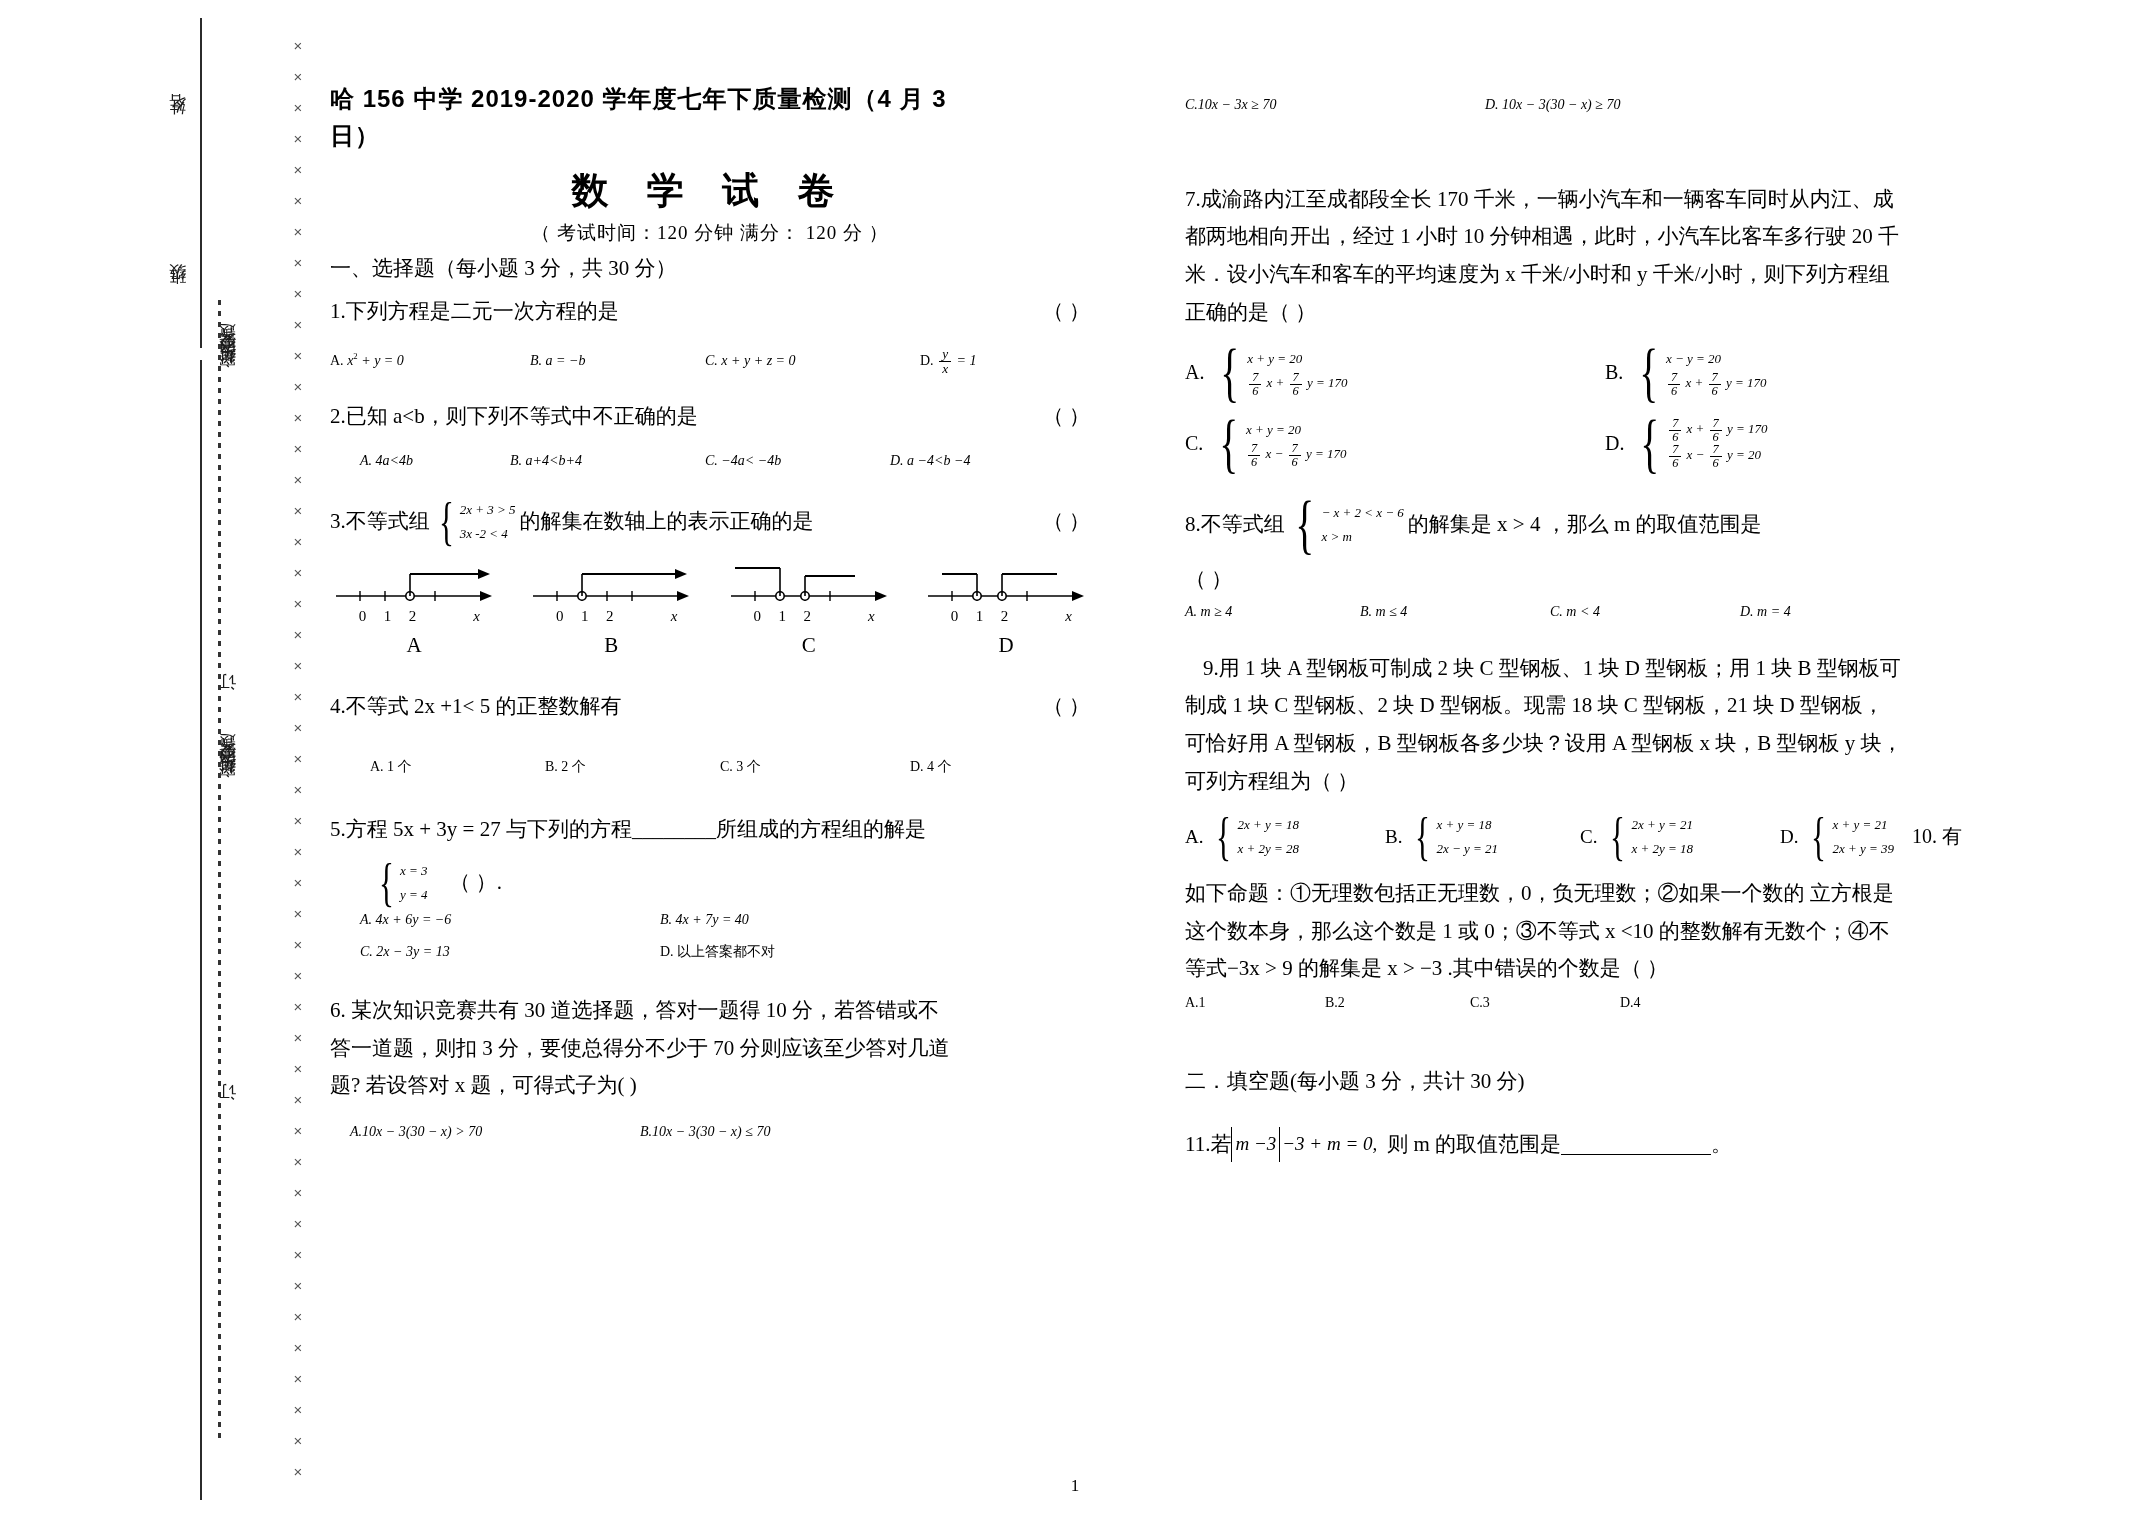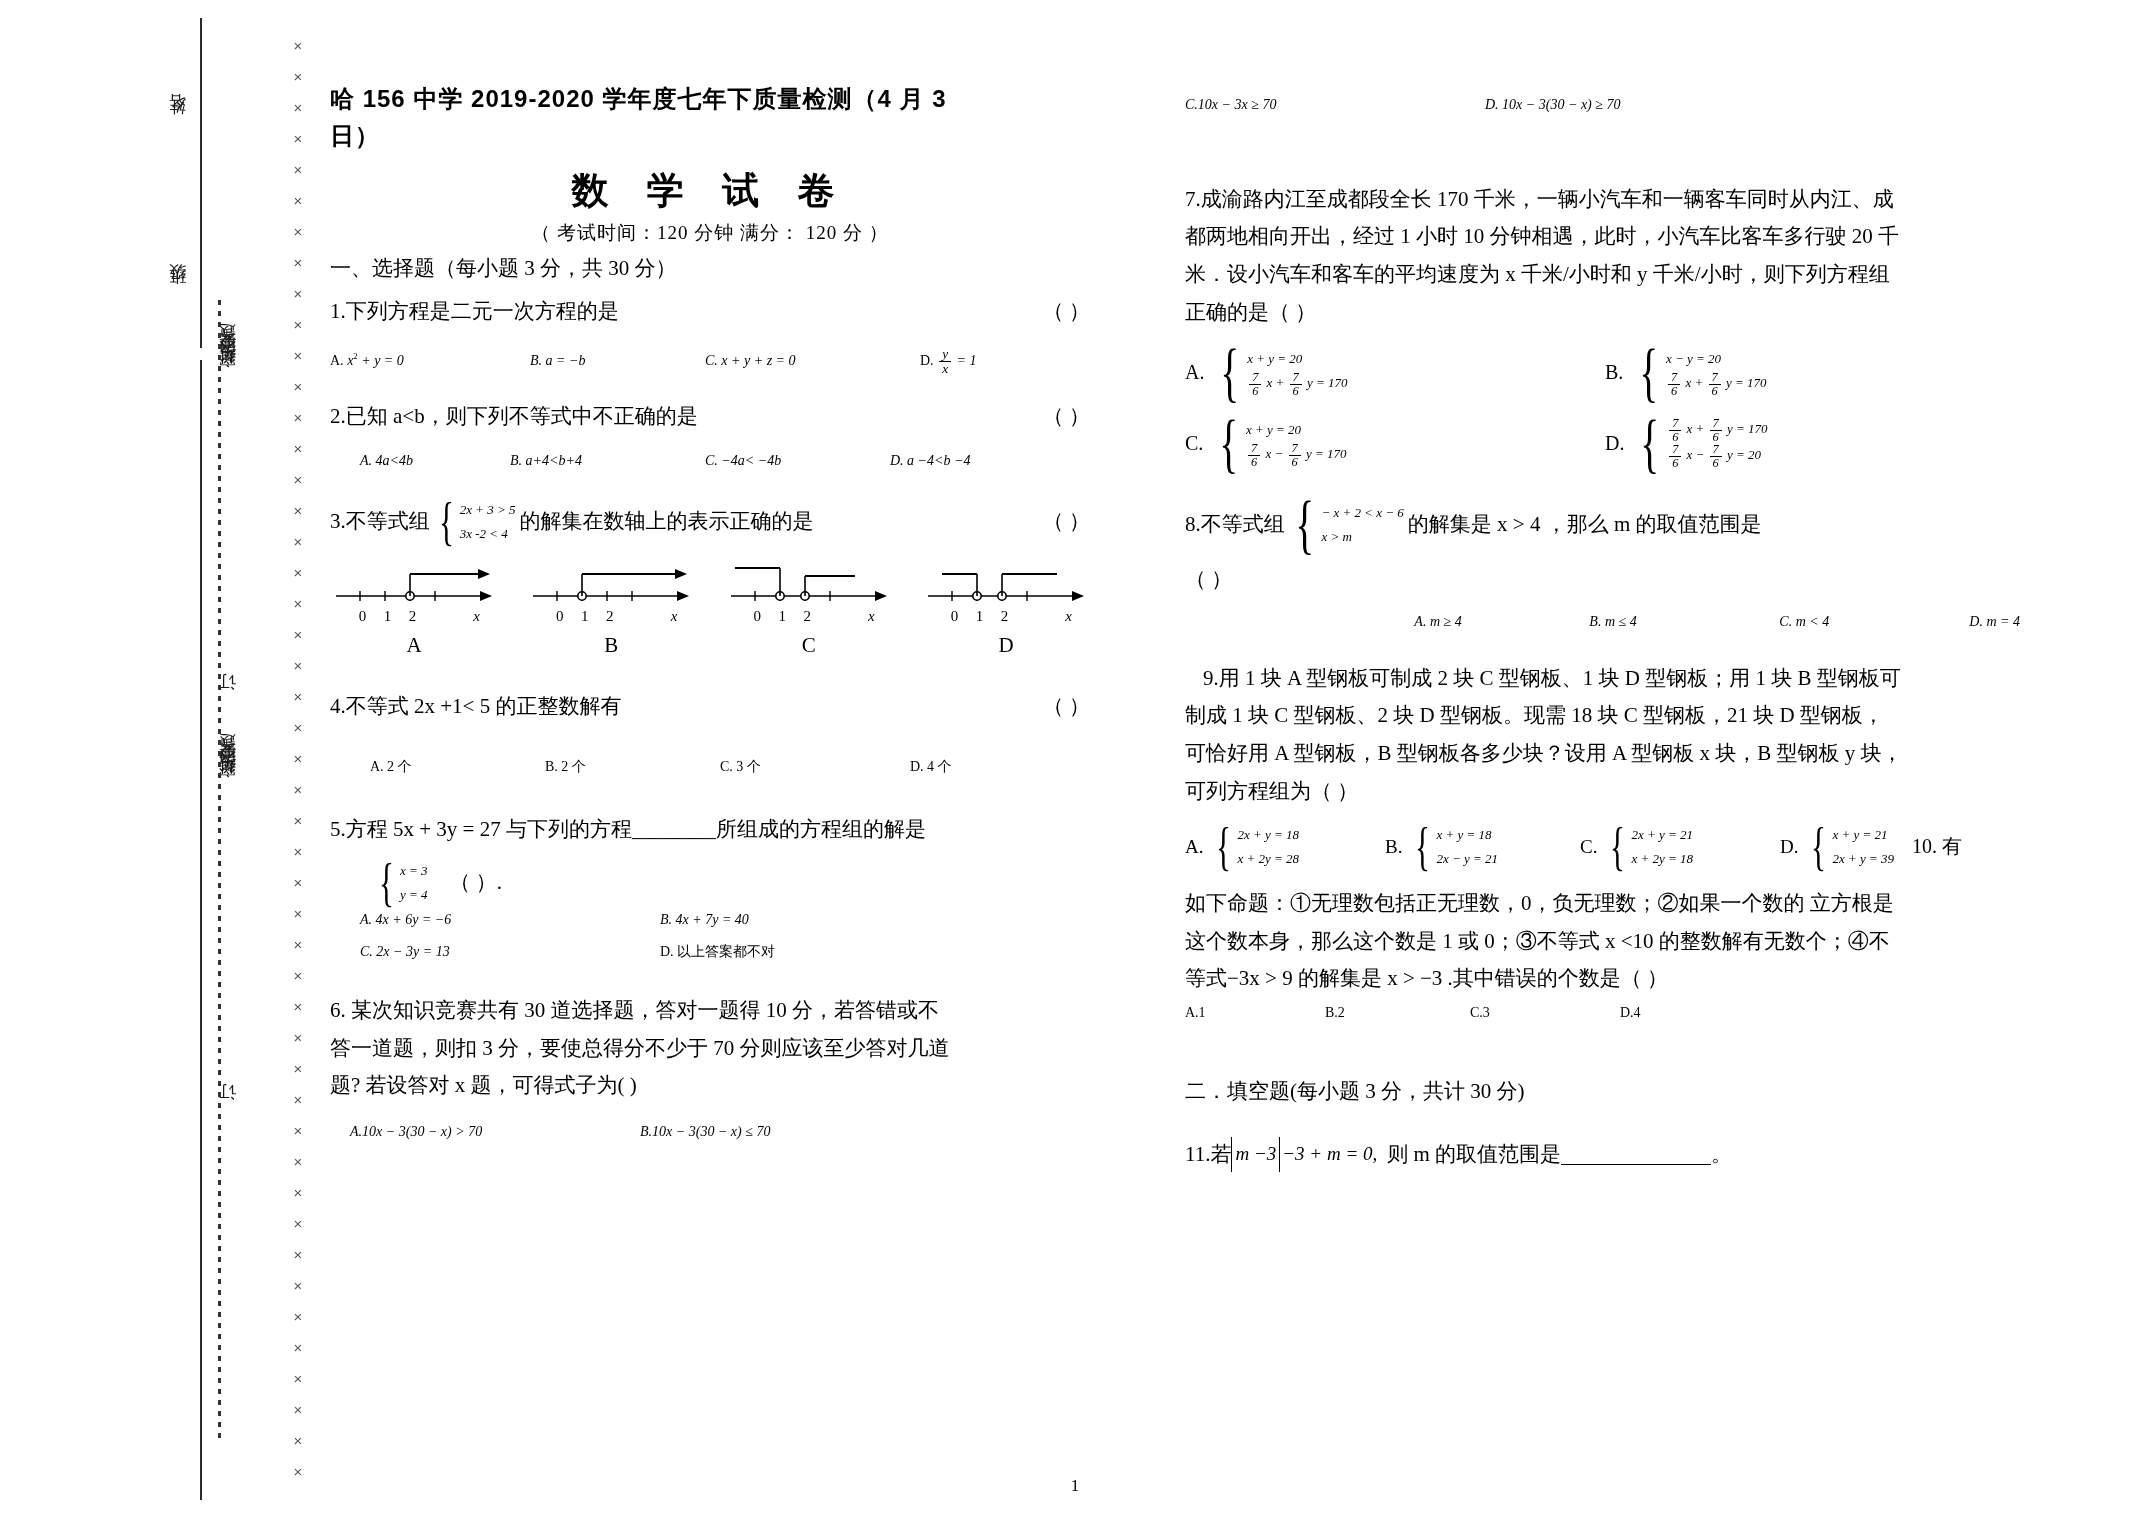--- a/index.html
+++ b/index.html
@@ -320,21 +320,21 @@
       <span style="width:168px;text-align:center">C</span>
       <span style="width:168px;text-align:center">D</span>
     </div>
 
     <div class="q rowflex" style="margin-top:30px;">
       <span>4.不等式 2x +1&lt; 5 的正整数解有</span>
       <span class="grow"></span>
       <span>（      ）</span>
     </div>
     <div class="opts rowflex" style="margin-top:28px;padding-left:40px;">
-      <span style="width:175px;">A. 2 个</span>
+      <span style="width:175px;">A. 1 个</span>
       <span style="width:175px;">B. 2 个</span>
       <span style="width:190px;">C. 3 个</span>
       <span>D. 4 个</span>
     </div>
 
     <div class="q" style="margin-top:30px;">5.方程 5x + 3y = 27 与下列的方程________所组成的方程组的解是</div>
     <div class="q rowflex" style="margin-top:10px;padding-left:40px;">
       <span class="sys">
         <span class="brace">{</span>
         <span class="rows">
@@ -450,21 +450,21 @@
       <span class="sys tall">
         <span class="brace">{</span>
         <span class="rows">
           <div>− x + 2 &lt; x − 6</div>
           <div>x &gt; m</div>
         </span>
       </span>
       <span>的解集是 x &gt; 4 ，那么 m 的取值范围是</span>
     </div>
     <div class="q" style="margin-top:10px;">（      ）</div>
-    <div class="opts rowflex mi" style="margin-top:10px;justify-content:flex-end;">
+    <div class="opts rowflex mi" style="">
       <span style="width:175px;">A.  m ≥ 4</span>
       <span style="width:190px;">B.  m ≤ 4</span>
       <span style="width:190px;">C.  m &lt; 4</span>
       <span>D.  m = 4</span>
     </div>
 
     <div class="q" style="margin-top:24px;padding-left:18px;">9.用 1 块 A 型钢板可制成 2 块 C 型钢板、1 块 D 型钢板；用 1 块 B 型钢板可</div>
     <div class="q">制成 1 块 C 型钢板、2 块 D 型钢板。现需 18 块 C 型钢板，21 块 D 型钢板，</div>
     <div class="q">可恰好用 A 型钢板，B 型钢板各多少块？设用 A 型钢板 x 块，B 型钢板 y 块，</div>
     <div class="q">可列方程组为（       ）</div>

